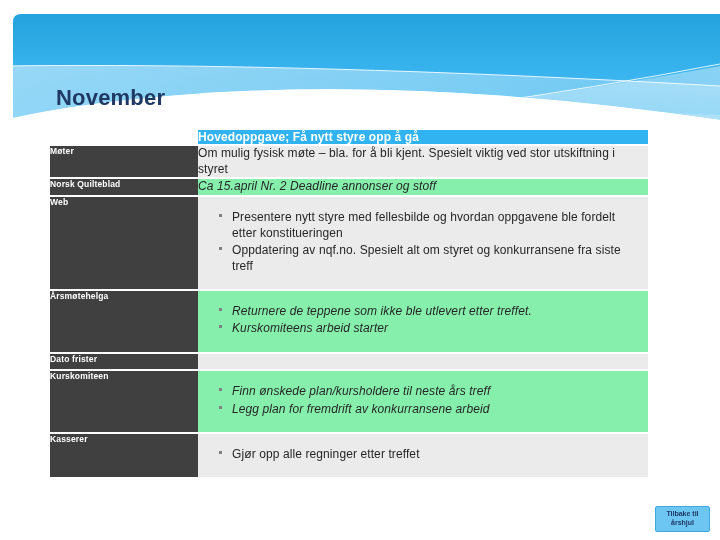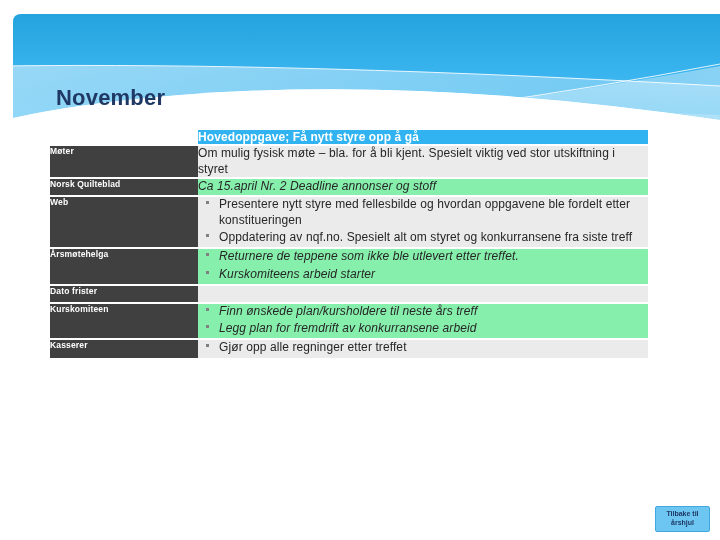--- a/index.html
+++ b/index.html
@@ -78,21 +78,21 @@
     background: #30B3F0;
     color: #ffffff;
     font-size: 12px;
     font-weight: bold;
     padding: 4px 6px 4px 8px;
   }
 
   .bullets {
     list-style: none;
     margin: 0;
-    padding: 0;
+    padding: 13px;
   }
   .bullets li {
     position: relative;
     padding-left: 21px;
     margin: 0 0 1.5px 0;
     line-height: 1.32;
   }
   .bullets li::before {
     content: "";
     position: absolute;

